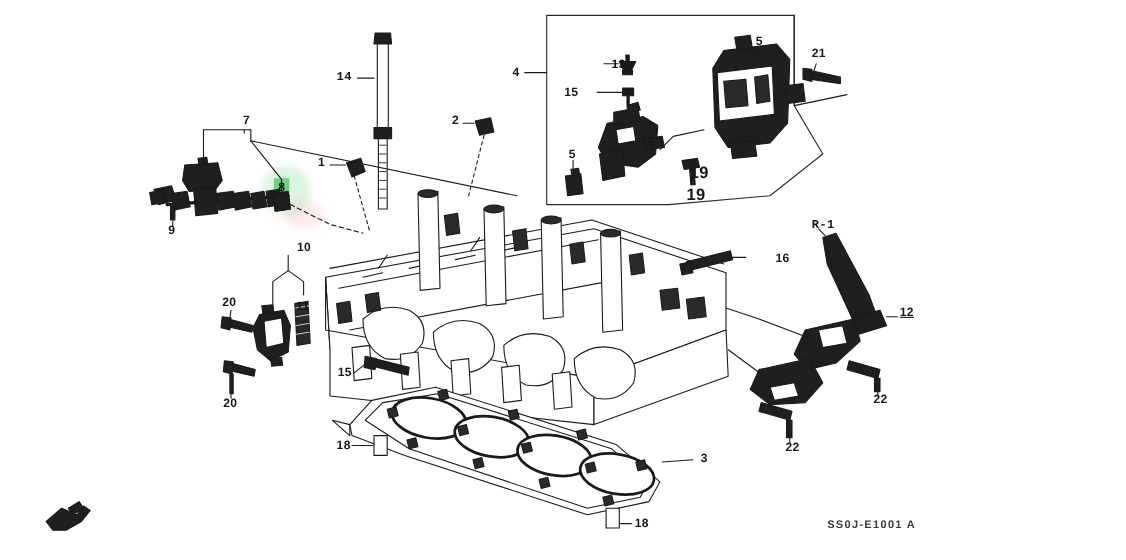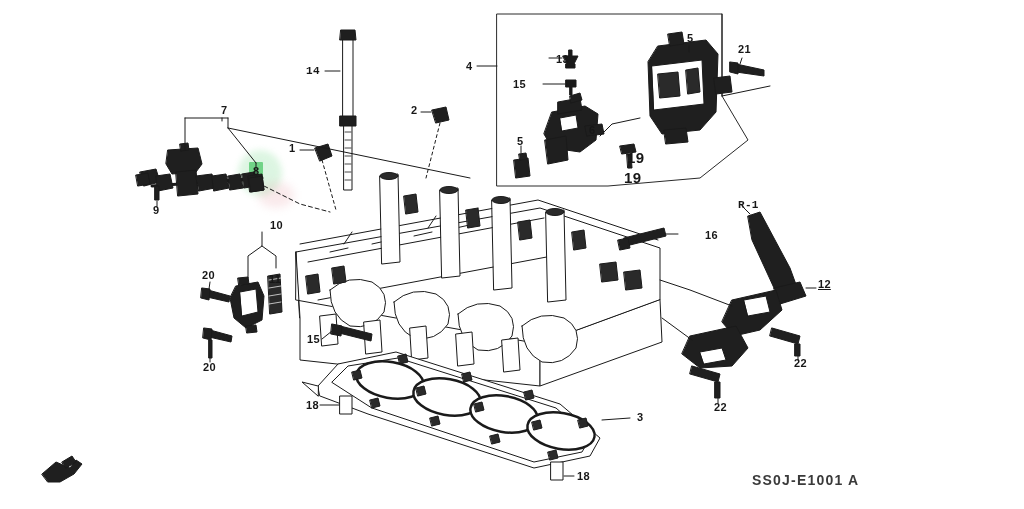--- a/index.html
+++ b/index.html
@@ -3,21 +3,21 @@
 <meta charset="utf-8">
 <title>Parts Diagram</title>
 <style>
   html,body{margin:0;padding:0;background:#ffffff;}
   body{font-family:"Liberation Sans",sans-serif;}
   #stage{position:relative;width:1024px;height:509px;background:#ffffff;overflow:hidden;}
   #stage svg{position:absolute;left:0;top:0;}
   .lbl{position:absolute;font-family:"Liberation Sans",sans-serif;font-size:11px;
        font-weight:700;color:#171717;line-height:1;letter-spacing:.3px;white-space:nowrap;}
   .lbl.sm{font-size:15px;}
-  .partno{position:absolute;font-family:"Liberation Sans",sans-serif;font-size:14px;
+  .partno{position:absolute;font-family:"Liberation Sans",sans-serif;font-size:10px;
           font-weight:700;color:#3a3a3a;letter-spacing:1.2px;white-space:nowrap;}
   .hl{position:absolute;background:#2fbf4f;opacity:.62;border-radius:1px;}
   .hl2{position:absolute;background:#8fe0a0;opacity:.30;border-radius:50%;filter:blur(3px);}
   .hl3{position:absolute;background:#e8a0a8;opacity:.22;border-radius:50%;filter:blur(4px);}
 </style>
 </head>
 <body>
 
 <div id="stage">
 

